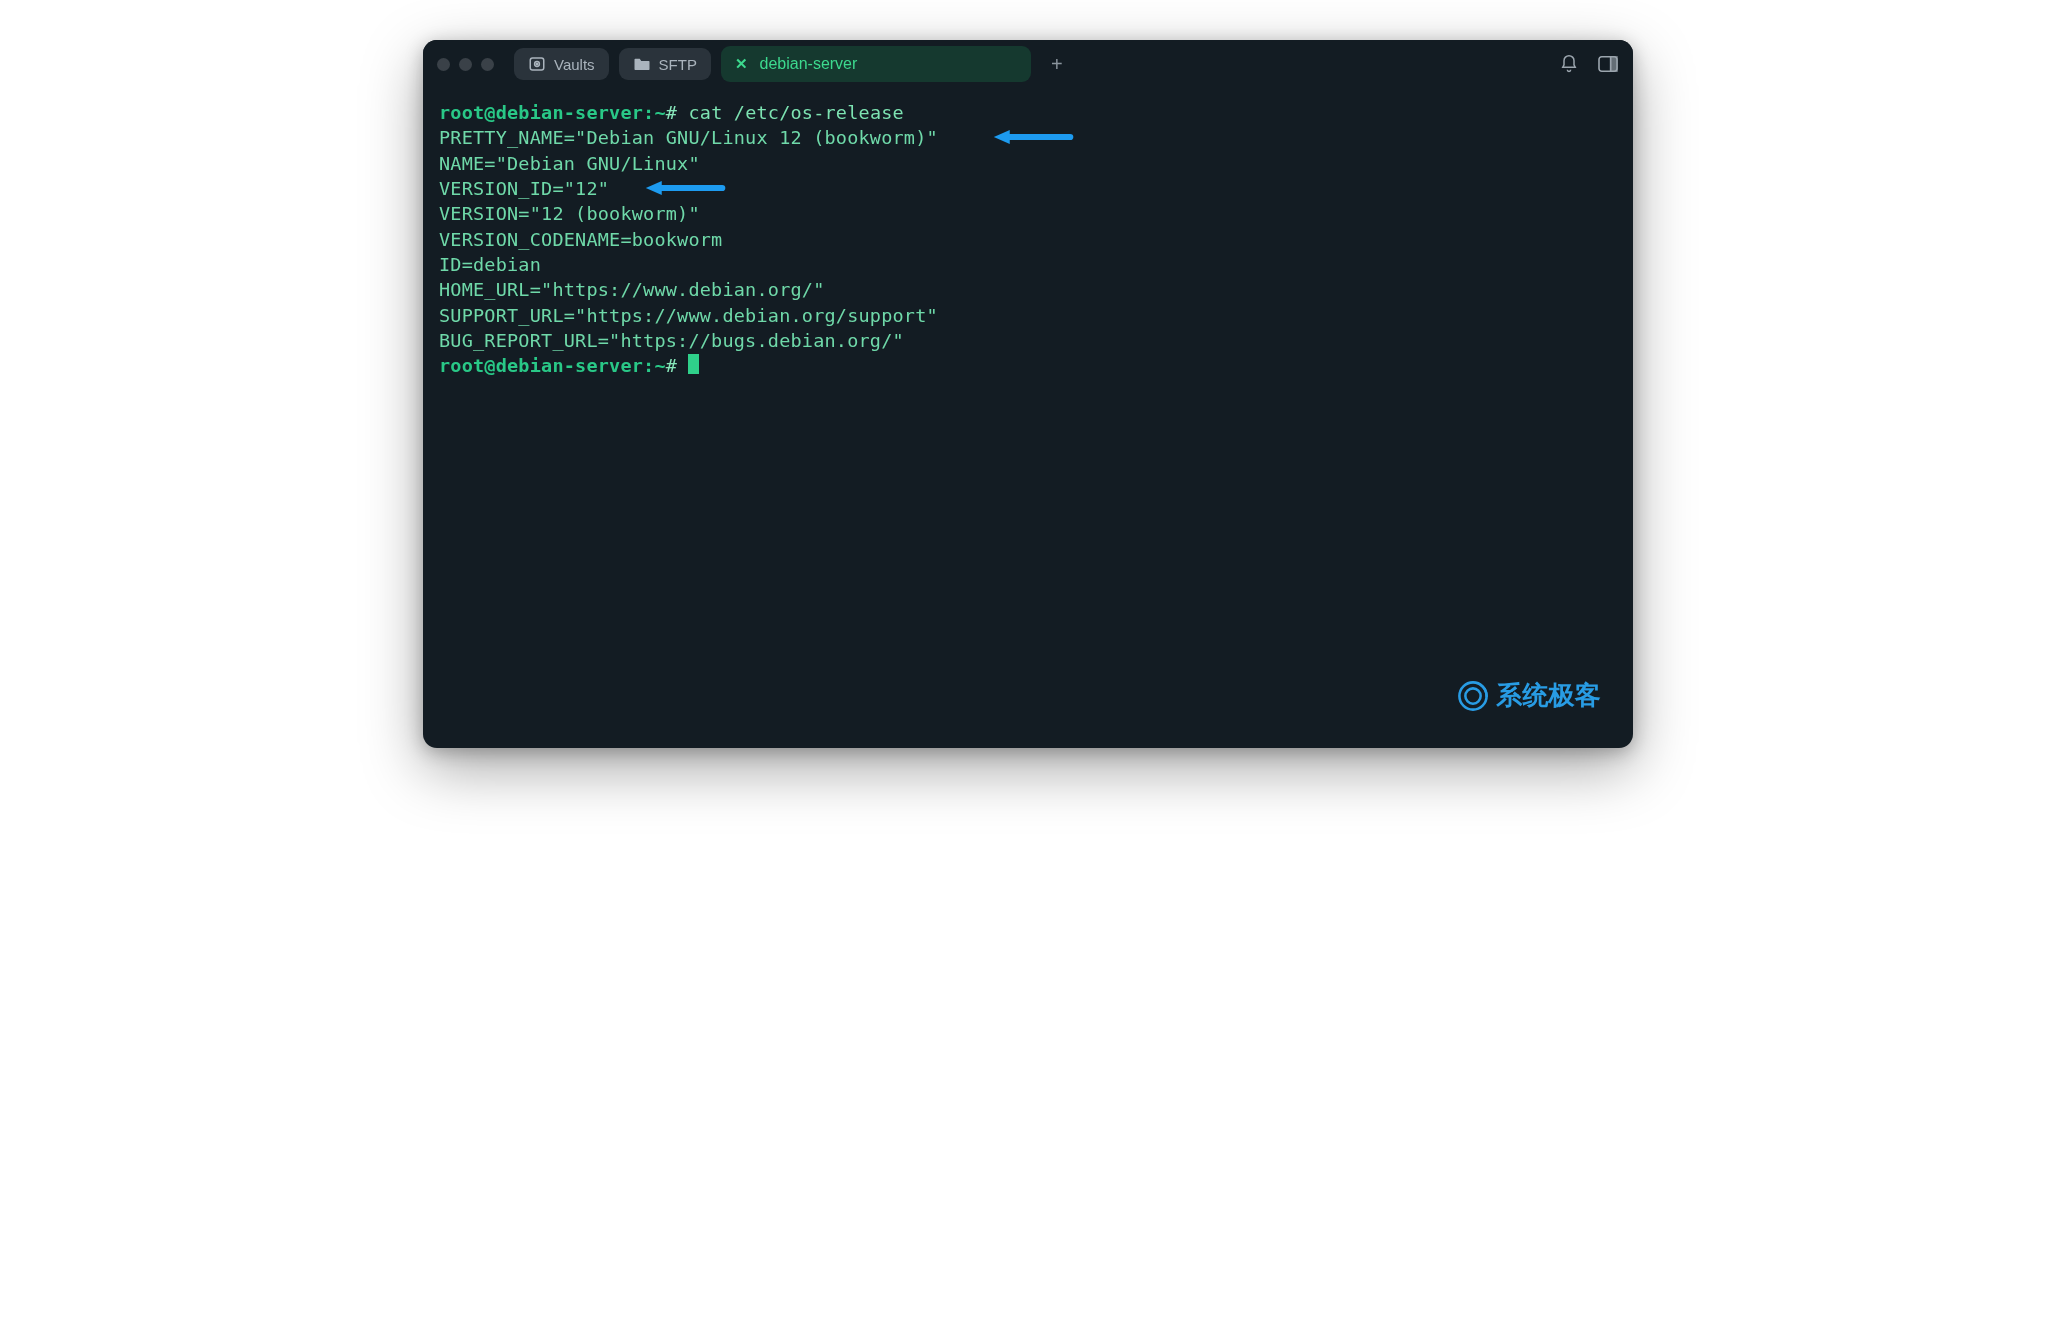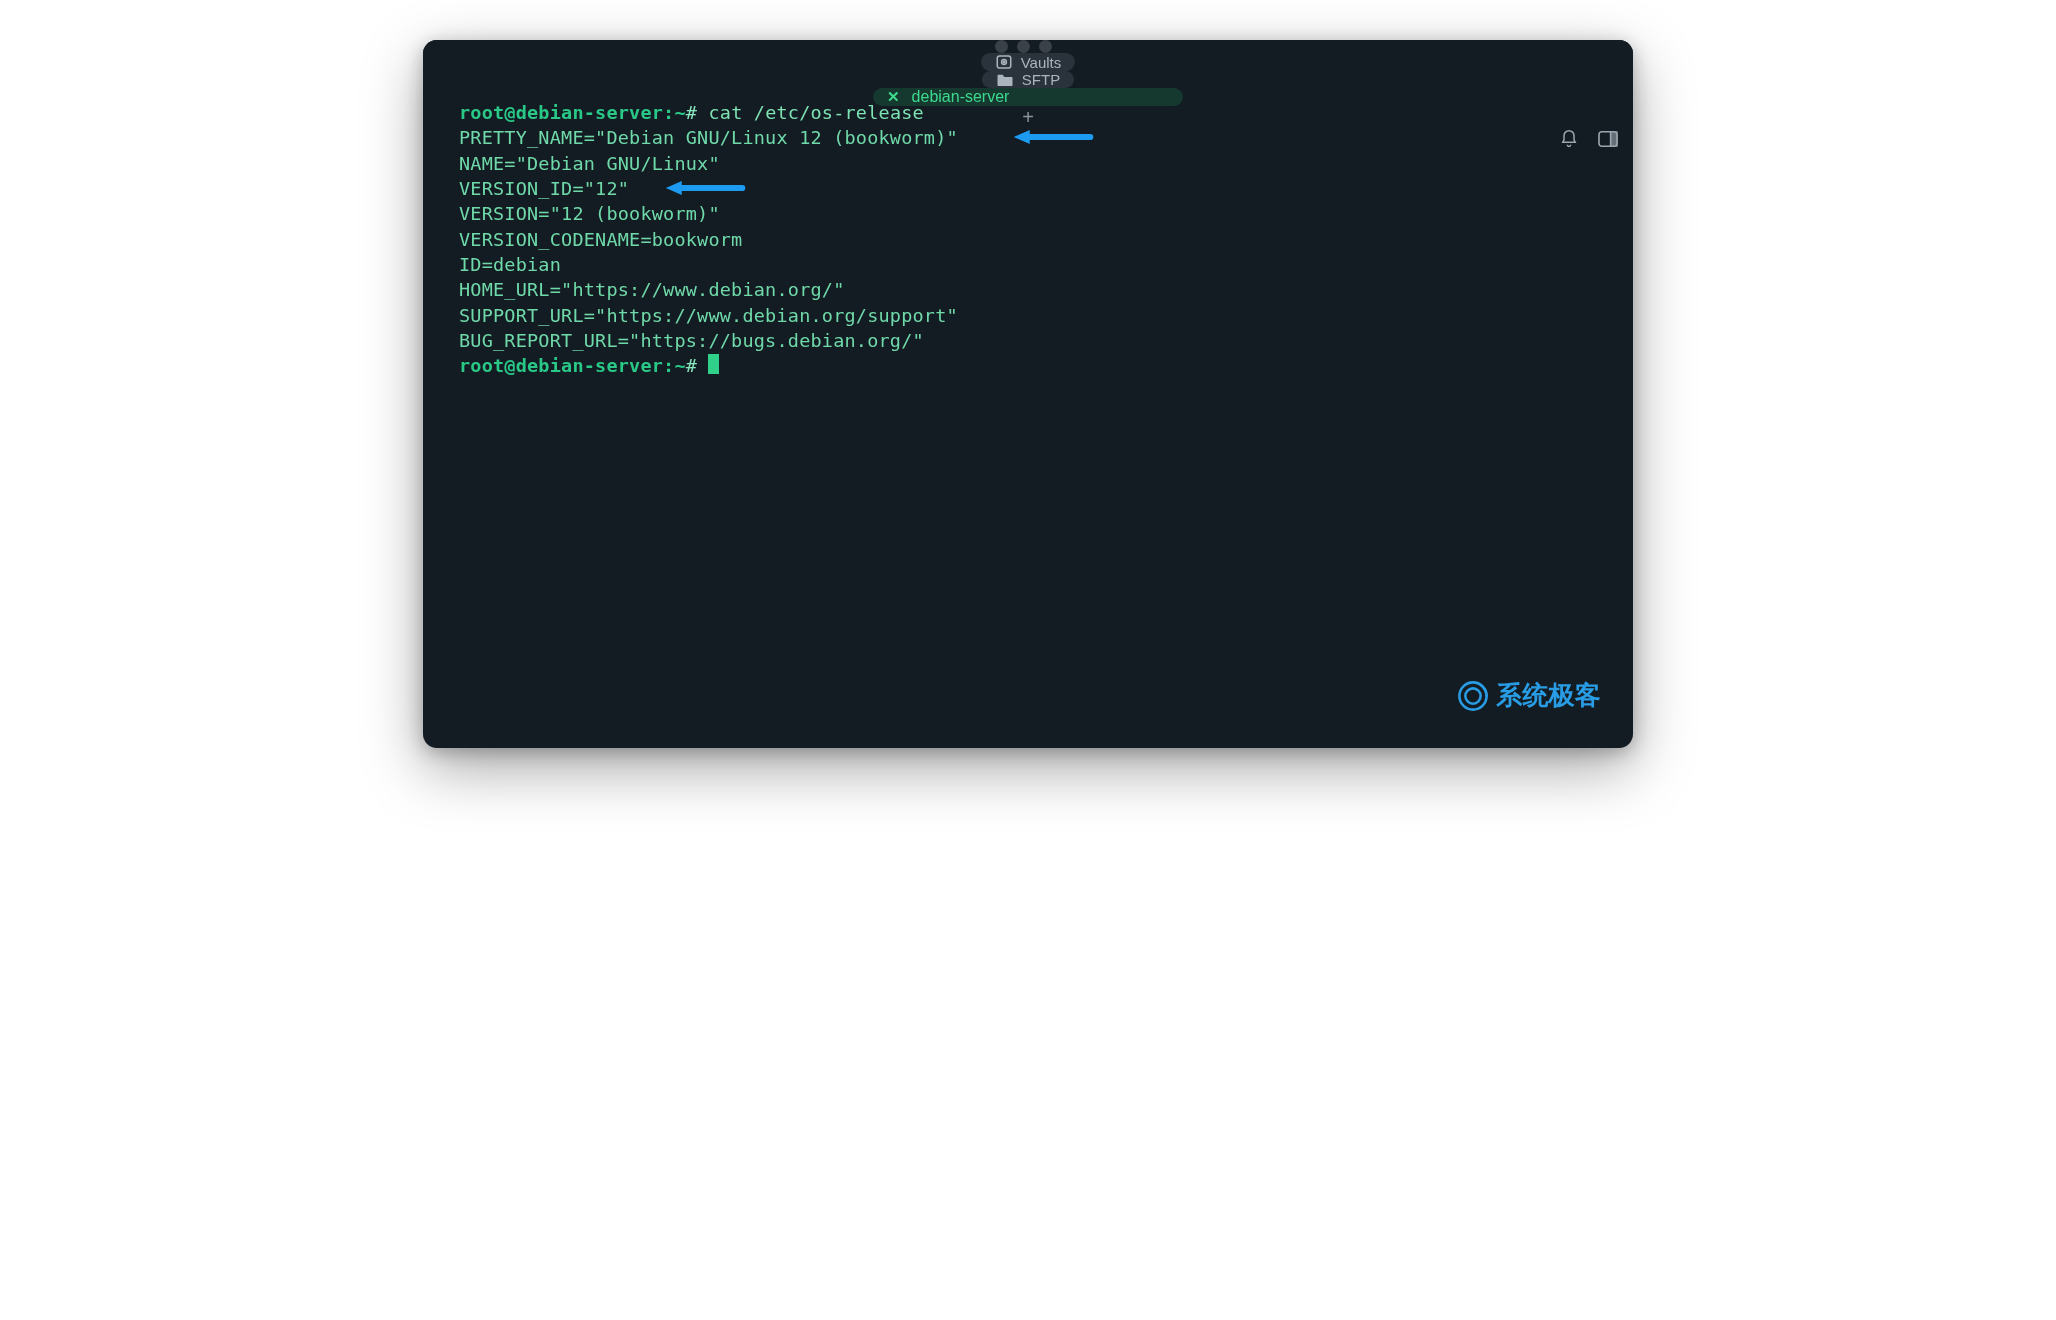--- a/index.html
+++ b/index.html
@@ -19,21 +19,21 @@
     box-shadow: 0 20px 60px rgba(0,0,0,0.35), 0 4px 18px rgba(0,0,0,0.25);
     overflow: hidden;
     position: relative;
   }
   .titlebar {
     height: 48px;
     background: #131c23;
     display: flex;
     align-items: center;
     padding: 0 14px;
-    flex-direction: column;
+    gap: 10px;
   }
   .traffic-lights { display: flex; gap: 9px; margin-right: 10px; }
   .light { width: 13px; height: 13px; border-radius: 50%; background: #3a4148; }
   .pill {
     display: inline-flex;
     align-items: center;
     gap: 8px;
     height: 32px;
     padding: 0 14px;
     border-radius: 9px;
@@ -65,21 +65,21 @@
   }
   .titlebar-right {
     margin-left:auto;
     display:flex;
     align-items:center;
     gap:18px;
     color:#9ba5ae;
   }
   .icon-svg { display:block; }
   .terminal-body {
-    padding: 12px 20px 20px 36px;
+    padding: 12px 20px 20px 16px;
     font-size: 18.5px;
     line-height: 1.37;
     letter-spacing: 0.2px;
     color: #61e2a4;
     min-height: 660px;
     white-space: pre;
     font-family: 'Menlo', 'Consolas', ui-monospace, monospace;
     position:relative;
   }
   .prompt-user { color:#29c887; font-weight:700; }

